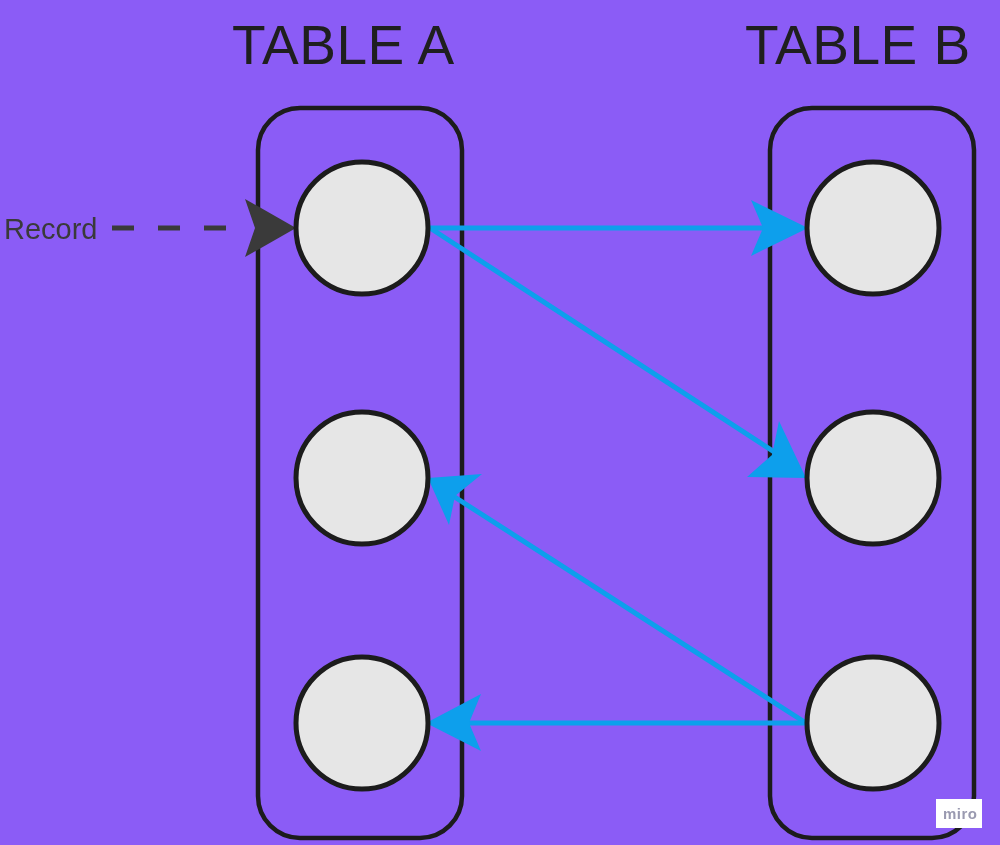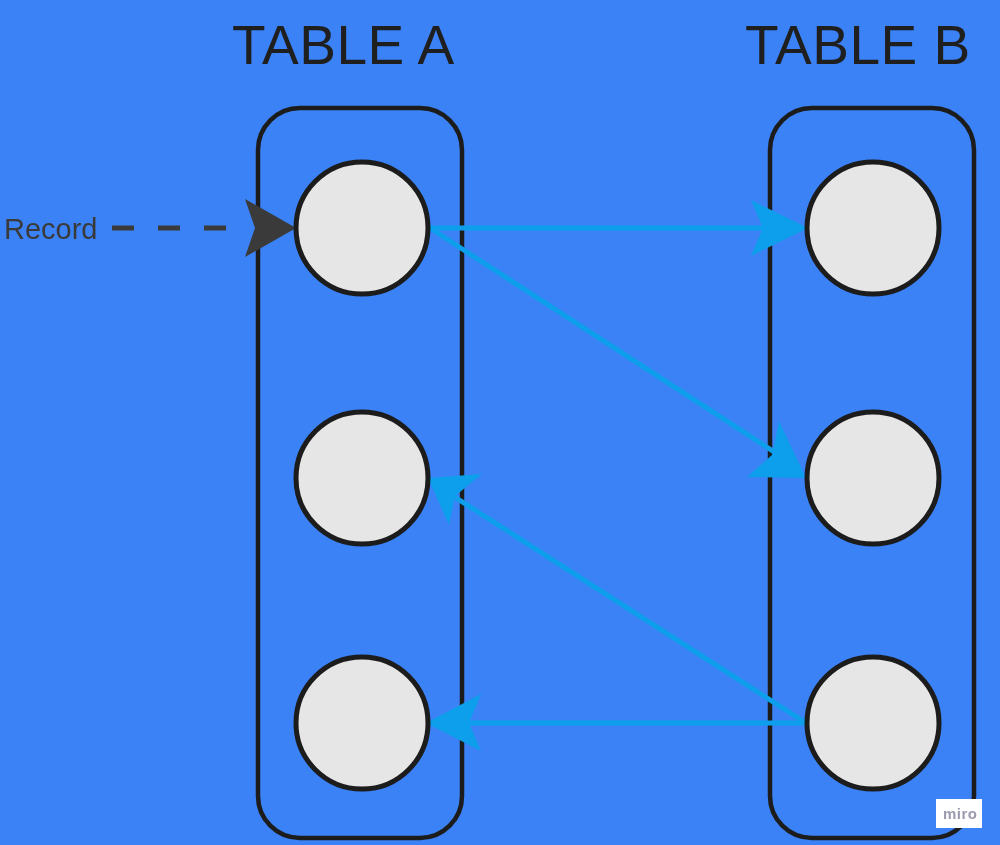--- a/index.html
+++ b/index.html
@@ -8,21 +8,21 @@
     padding: 0;
     background: #000000;
   }
   body {
     font-family: "Liberation Sans", sans-serif;
   }
   #canvas {
     position: relative;
     width: 1000px;
     height: 845px;
-    background: #3b82f6;
+    background: #8b5cf6;
     overflow: hidden;
   }
   #diagram-svg {
     position: absolute;
     top: 0;
     left: 0;
     width: 1000px;
     height: 845px;
     display: block;
   }

